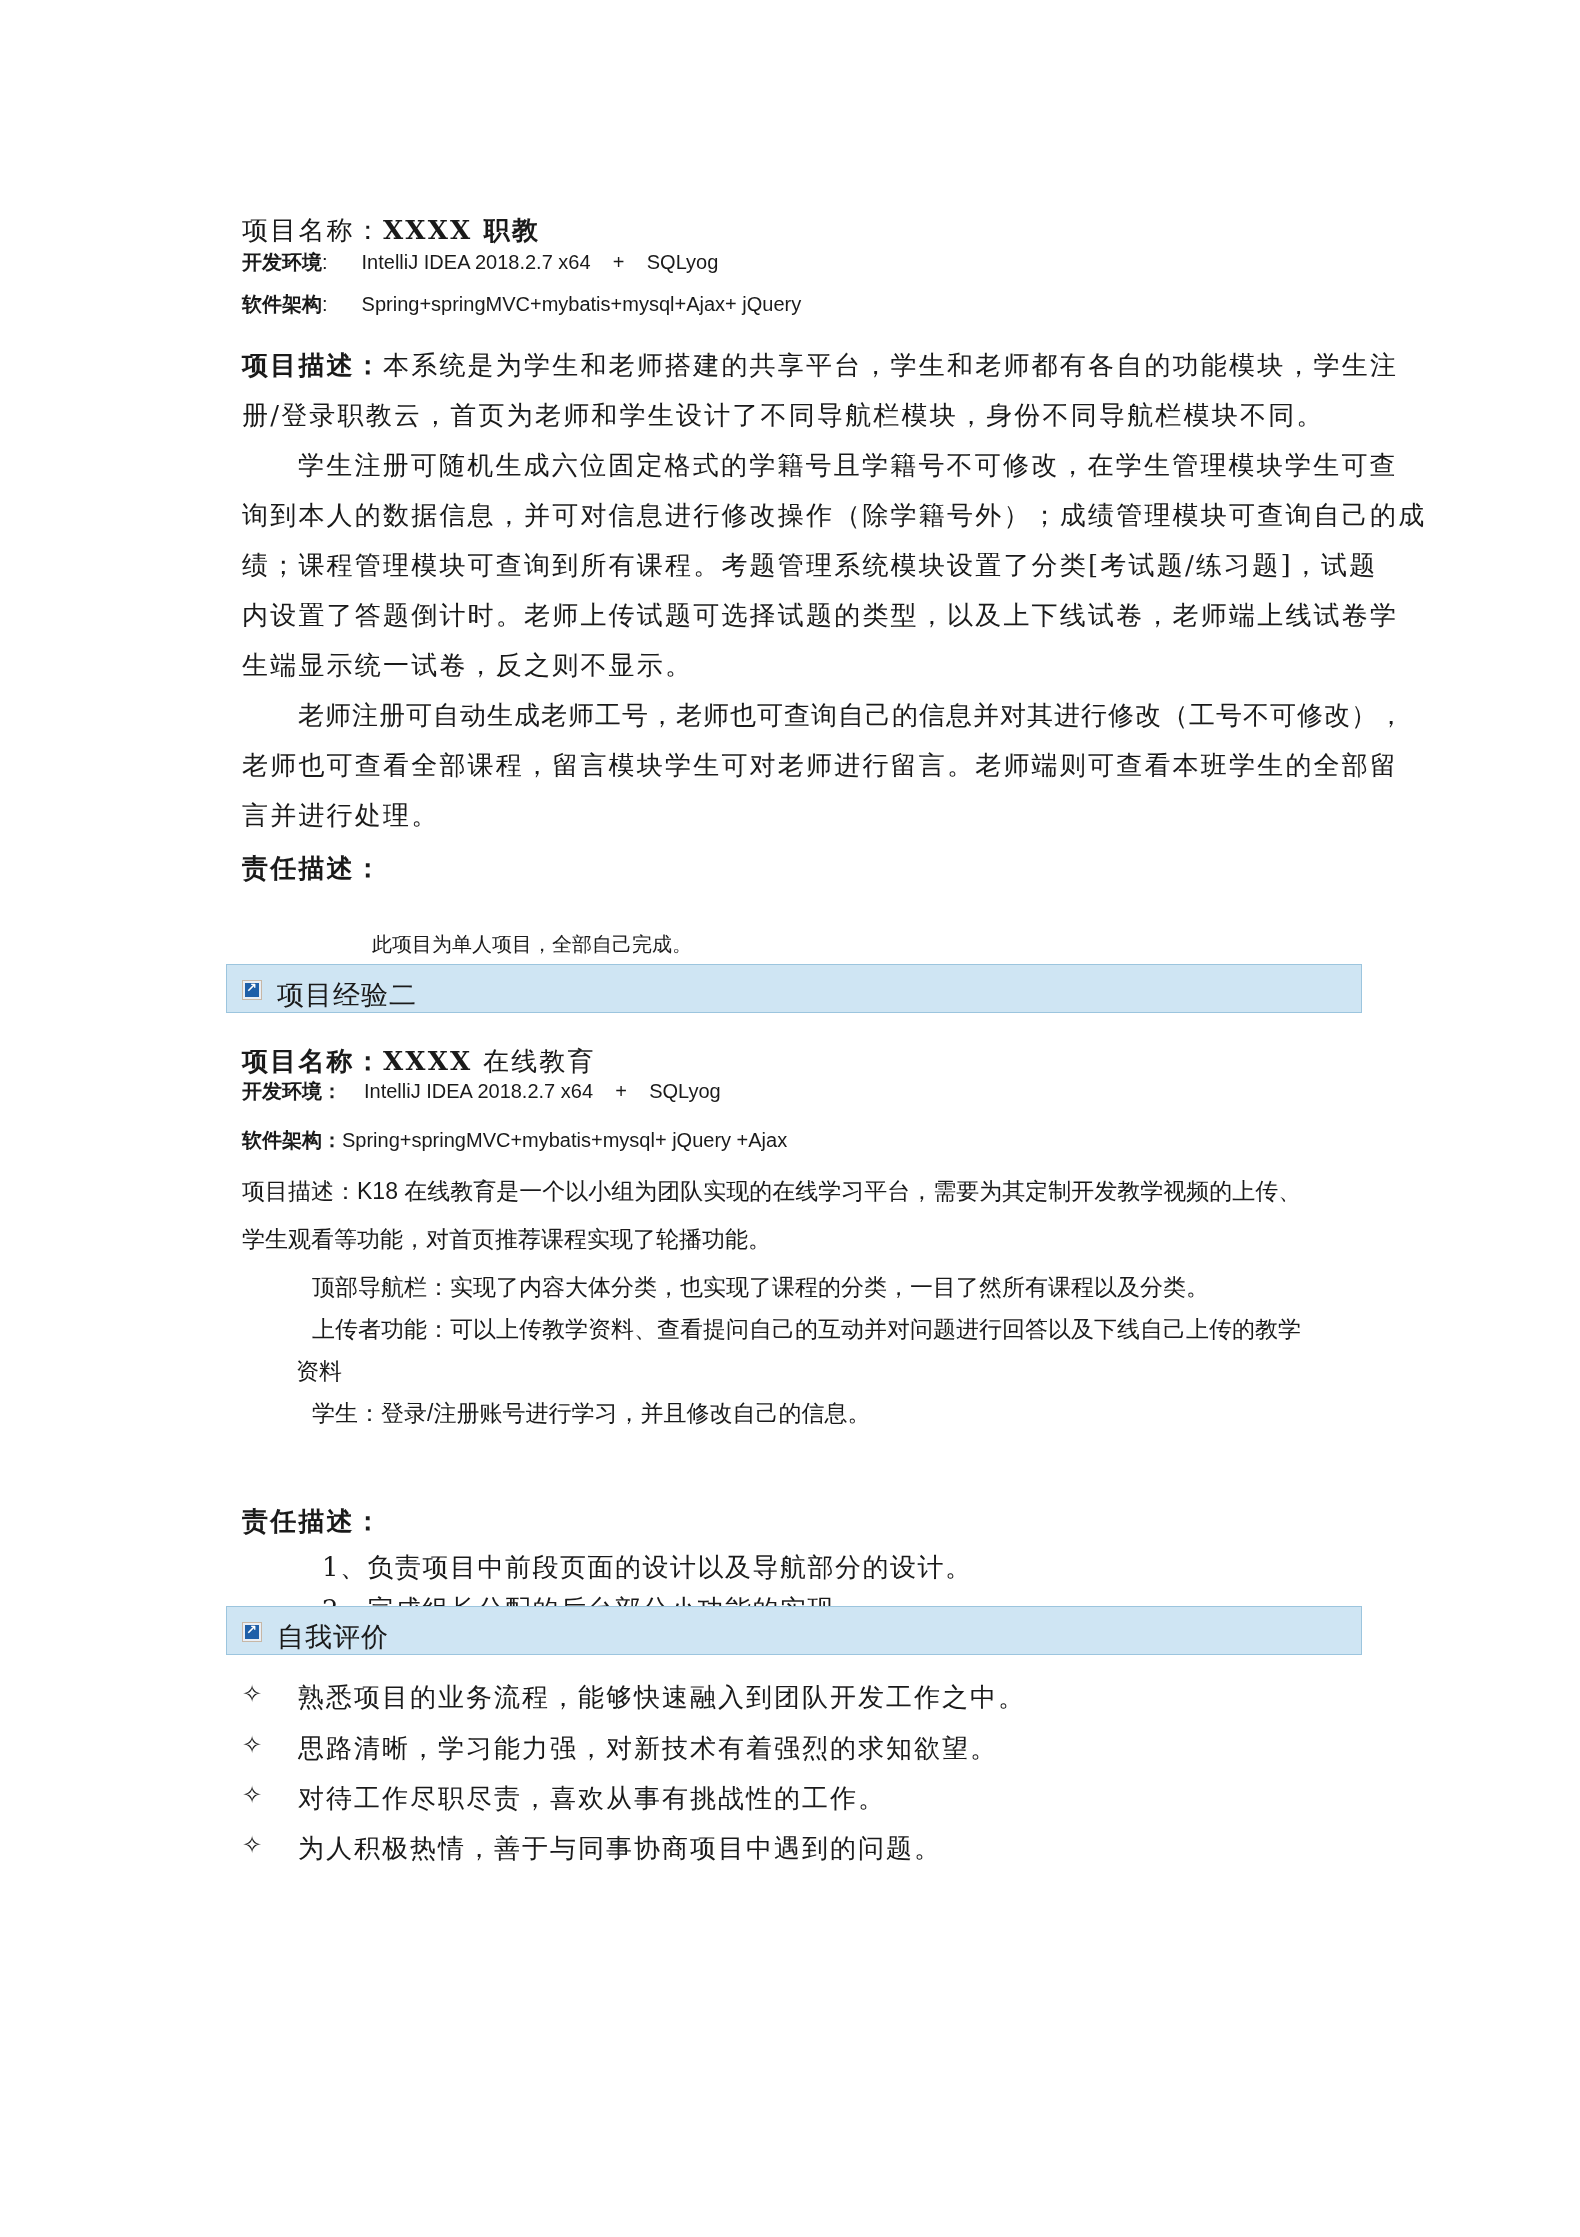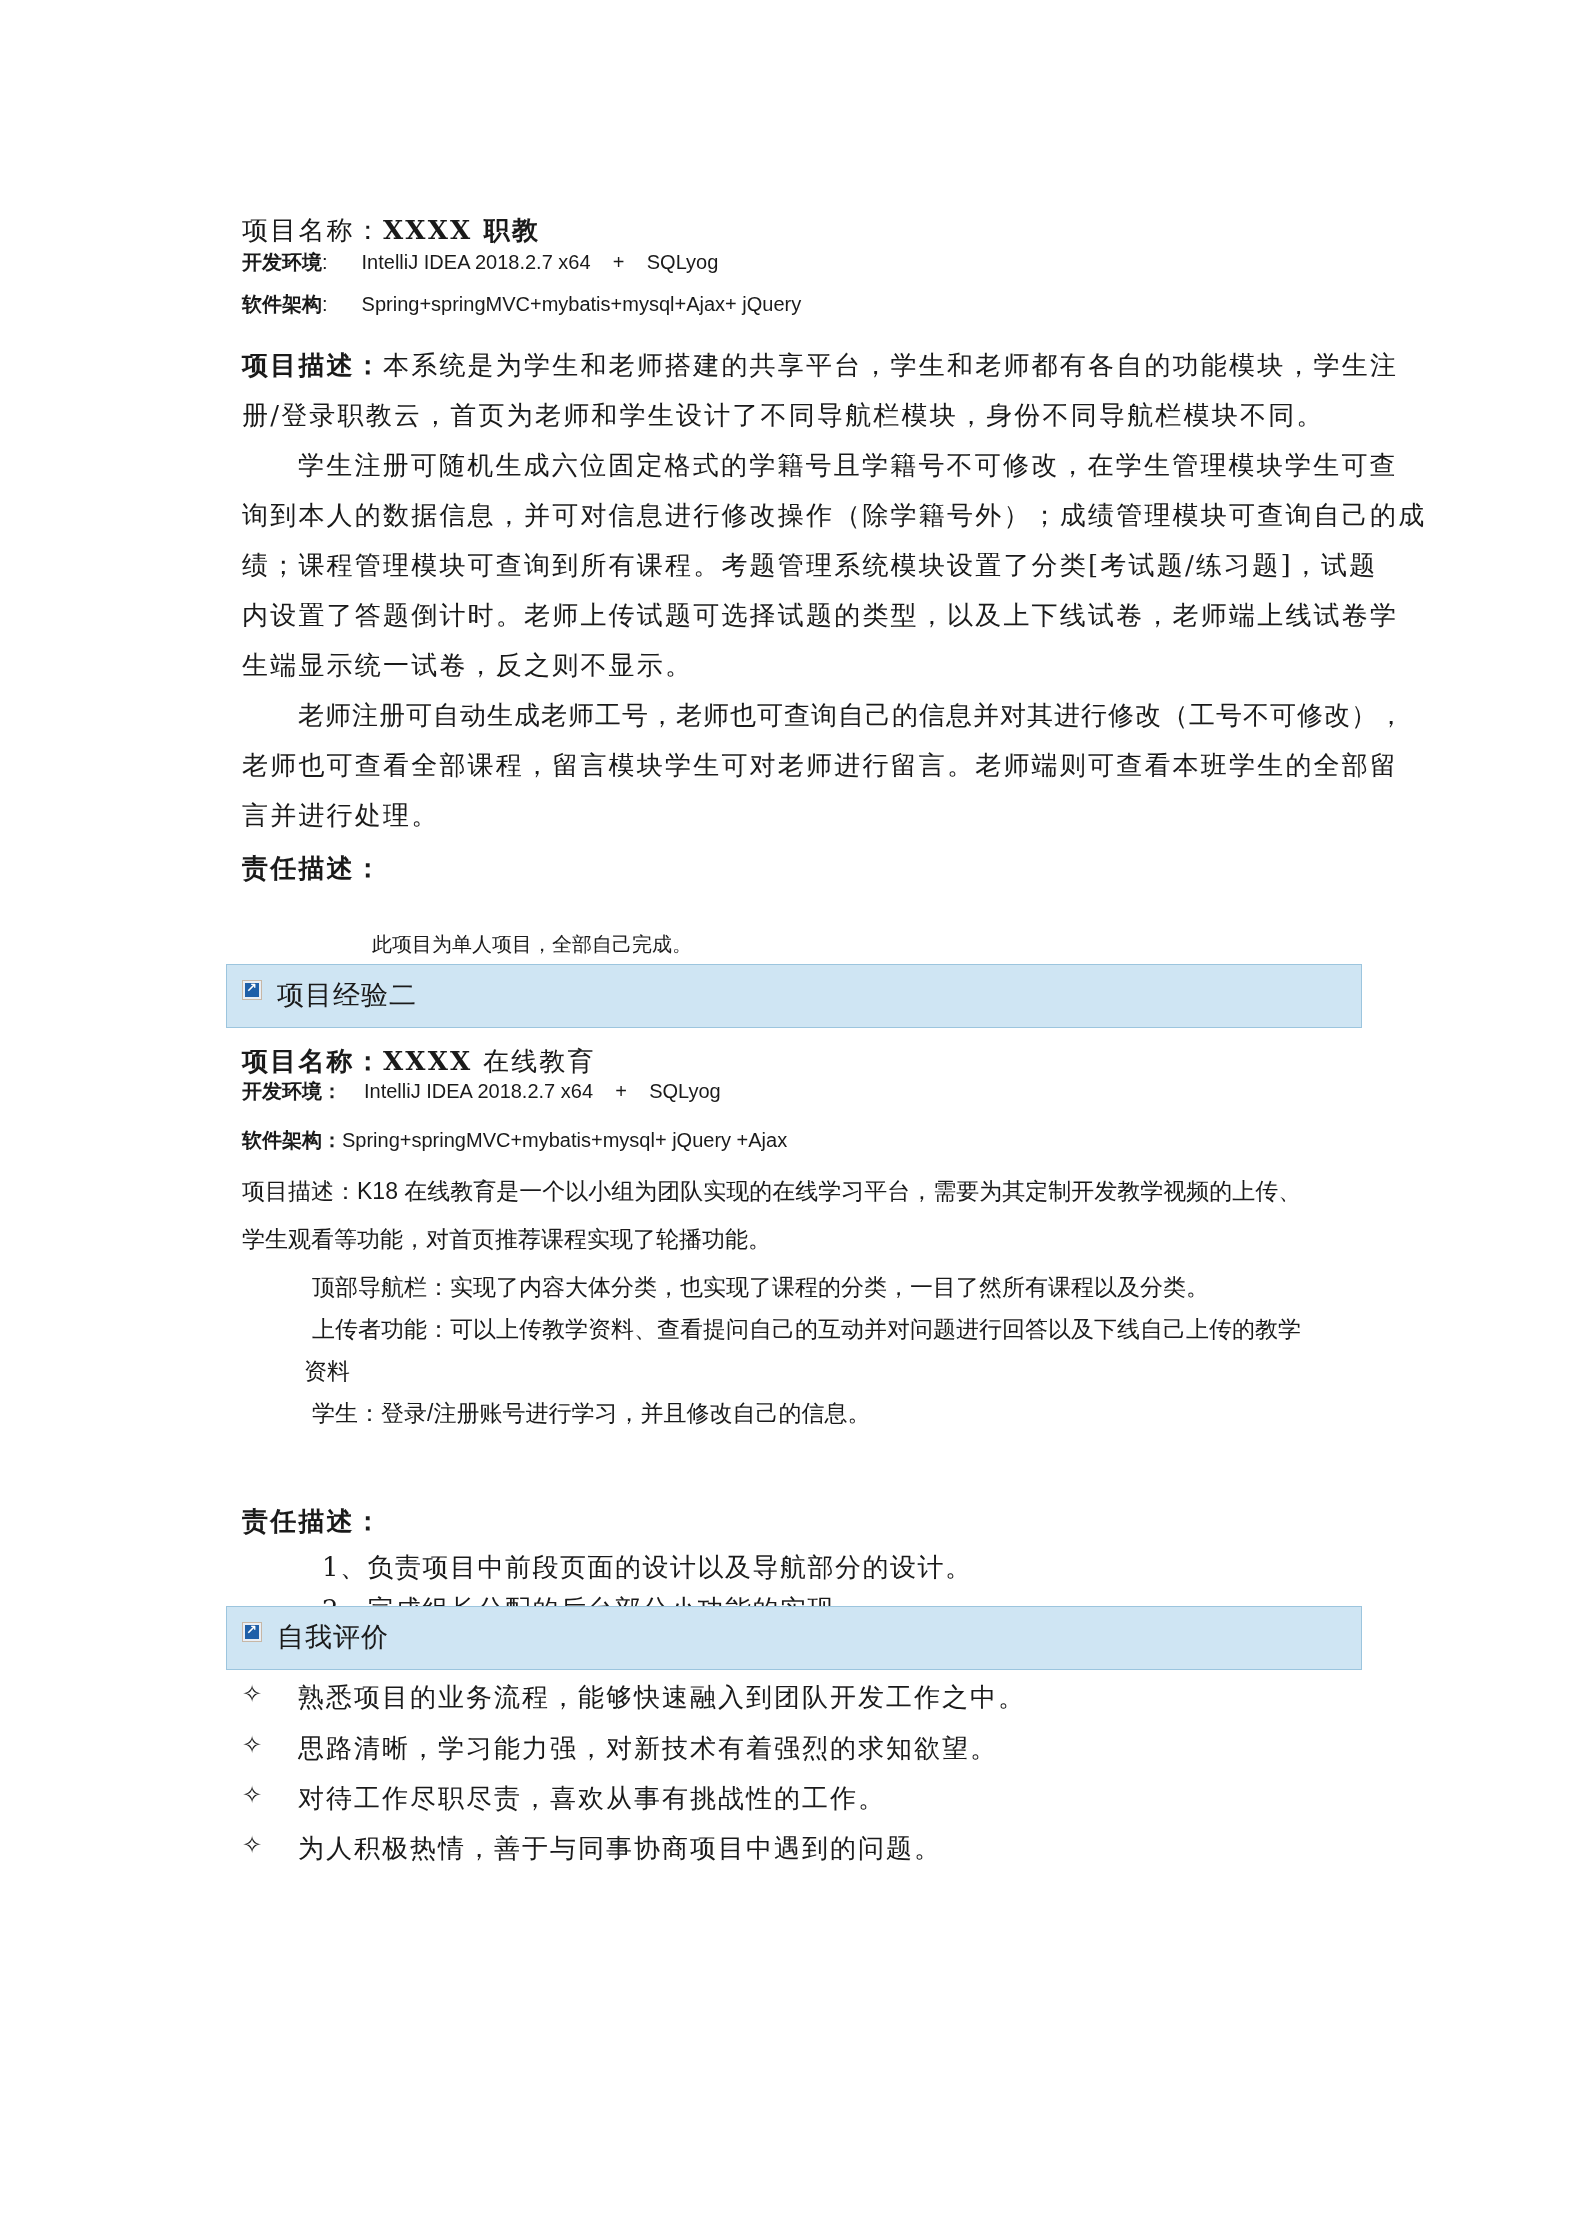--- a/index.html
+++ b/index.html
@@ -6,21 +6,21 @@
   body { width: 1580px; height: 2237px; position: relative; overflow: hidden; color: #1a1a1a; }
   .line { position: absolute; left: 242px; white-space: nowrap; line-height: 1; }
   .serif { font-family: "DejaVu Serif", "Liberation Serif", serif; }
   .sans { font-family: "Liberation Sans", "DejaVu Sans", sans-serif; }
   .fs-body { font-size: 26px; letter-spacing: 2.2px; margin-top: 13px; }
   .fs-sans { font-size: 20px; }
   .fs-sub { font-size: 23px; }
   .bold { font-weight: bold; }
   .label-bold-sans { font-family: "DejaVu Sans", sans-serif; font-weight: bold; }
   .section-band {
-    position: absolute; left: 226px; width: 1136px; height: 64px;
+    position: absolute; left: 226px; width: 1136px; height: 49px;
     background: #cfe5f3; border: 1px solid #9cc5de; box-sizing: border-box;
   }
   .band-icon {
     position: absolute; left: 16px; top: 16px; width: 18px; height: 18px;
     background: #1f5fa8; border: 2px solid #e9eef5; box-shadow: 0 0 0 1px #c7b7a6; box-sizing: border-box;
   }
   .band-icon::after {
     content: "↗"; position: absolute; left: 1px; top: -3px; color: #ffffff; font-size: 13px;
     font-family: "DejaVu Sans", sans-serif; font-weight: bold;
   }
@@ -82,21 +82,21 @@
   <span class="label-bold-sans">软件架构：</span><span class="sans">Spring+springMVC+mybatis+mysql+ jQuery +Ajax</span>
 </div>
 
 <div class="line sans fs-sub" style="top:1180px;">
   <span>项目描述：</span><span>K18 在线教育是一个以小组为团队实现的在线学习平台，需要为其定制开发教学视频的上传、</span>
 </div>
 <div class="line sans fs-sub" style="top:1228px;">学生观看等功能，对首页推荐课程实现了轮播功能。</div>
 
 <div class="line sans fs-sub" style="top:1276px; left:312px;">顶部导航栏：实现了内容大体分类，也实现了课程的分类，一目了然所有课程以及分类。</div>
 <div class="line sans fs-sub" style="top:1318px; left:312px;">上传者功能：可以上传教学资料、查看提问自己的互动并对问题进行回答以及下线自己上传的教学</div>
-<div class="line sans fs-sub" style="top:1360px; left:304px;">资料</div>
+<div class="line sans fs-sub" style="top:1360px; left:296px;">资料</div>
 <div class="line sans fs-sub" style="top:1402px; left:312px;">学生：登录/注册账号进行学习，并且修改自己的信息。</div>
 
 <div class="line serif fs-body bold" style="top:1495px;">责任描述：</div>
 <div class="line serif fs-body" style="top:1541px; left:322px; letter-spacing:1.5px;">1、负责项目中前段页面的设计以及导航部分的设计。</div>
 <div class="line serif fs-body" style="top:1583px; left:322px; letter-spacing:1.5px;">2、完成组长分配的后台部分小功能的实现。</div>
 
 <div class="section-band" style="top:1606px;">
   <span class="band-icon"></span>
   <span class="band-title">自我评价</span>
 </div>

